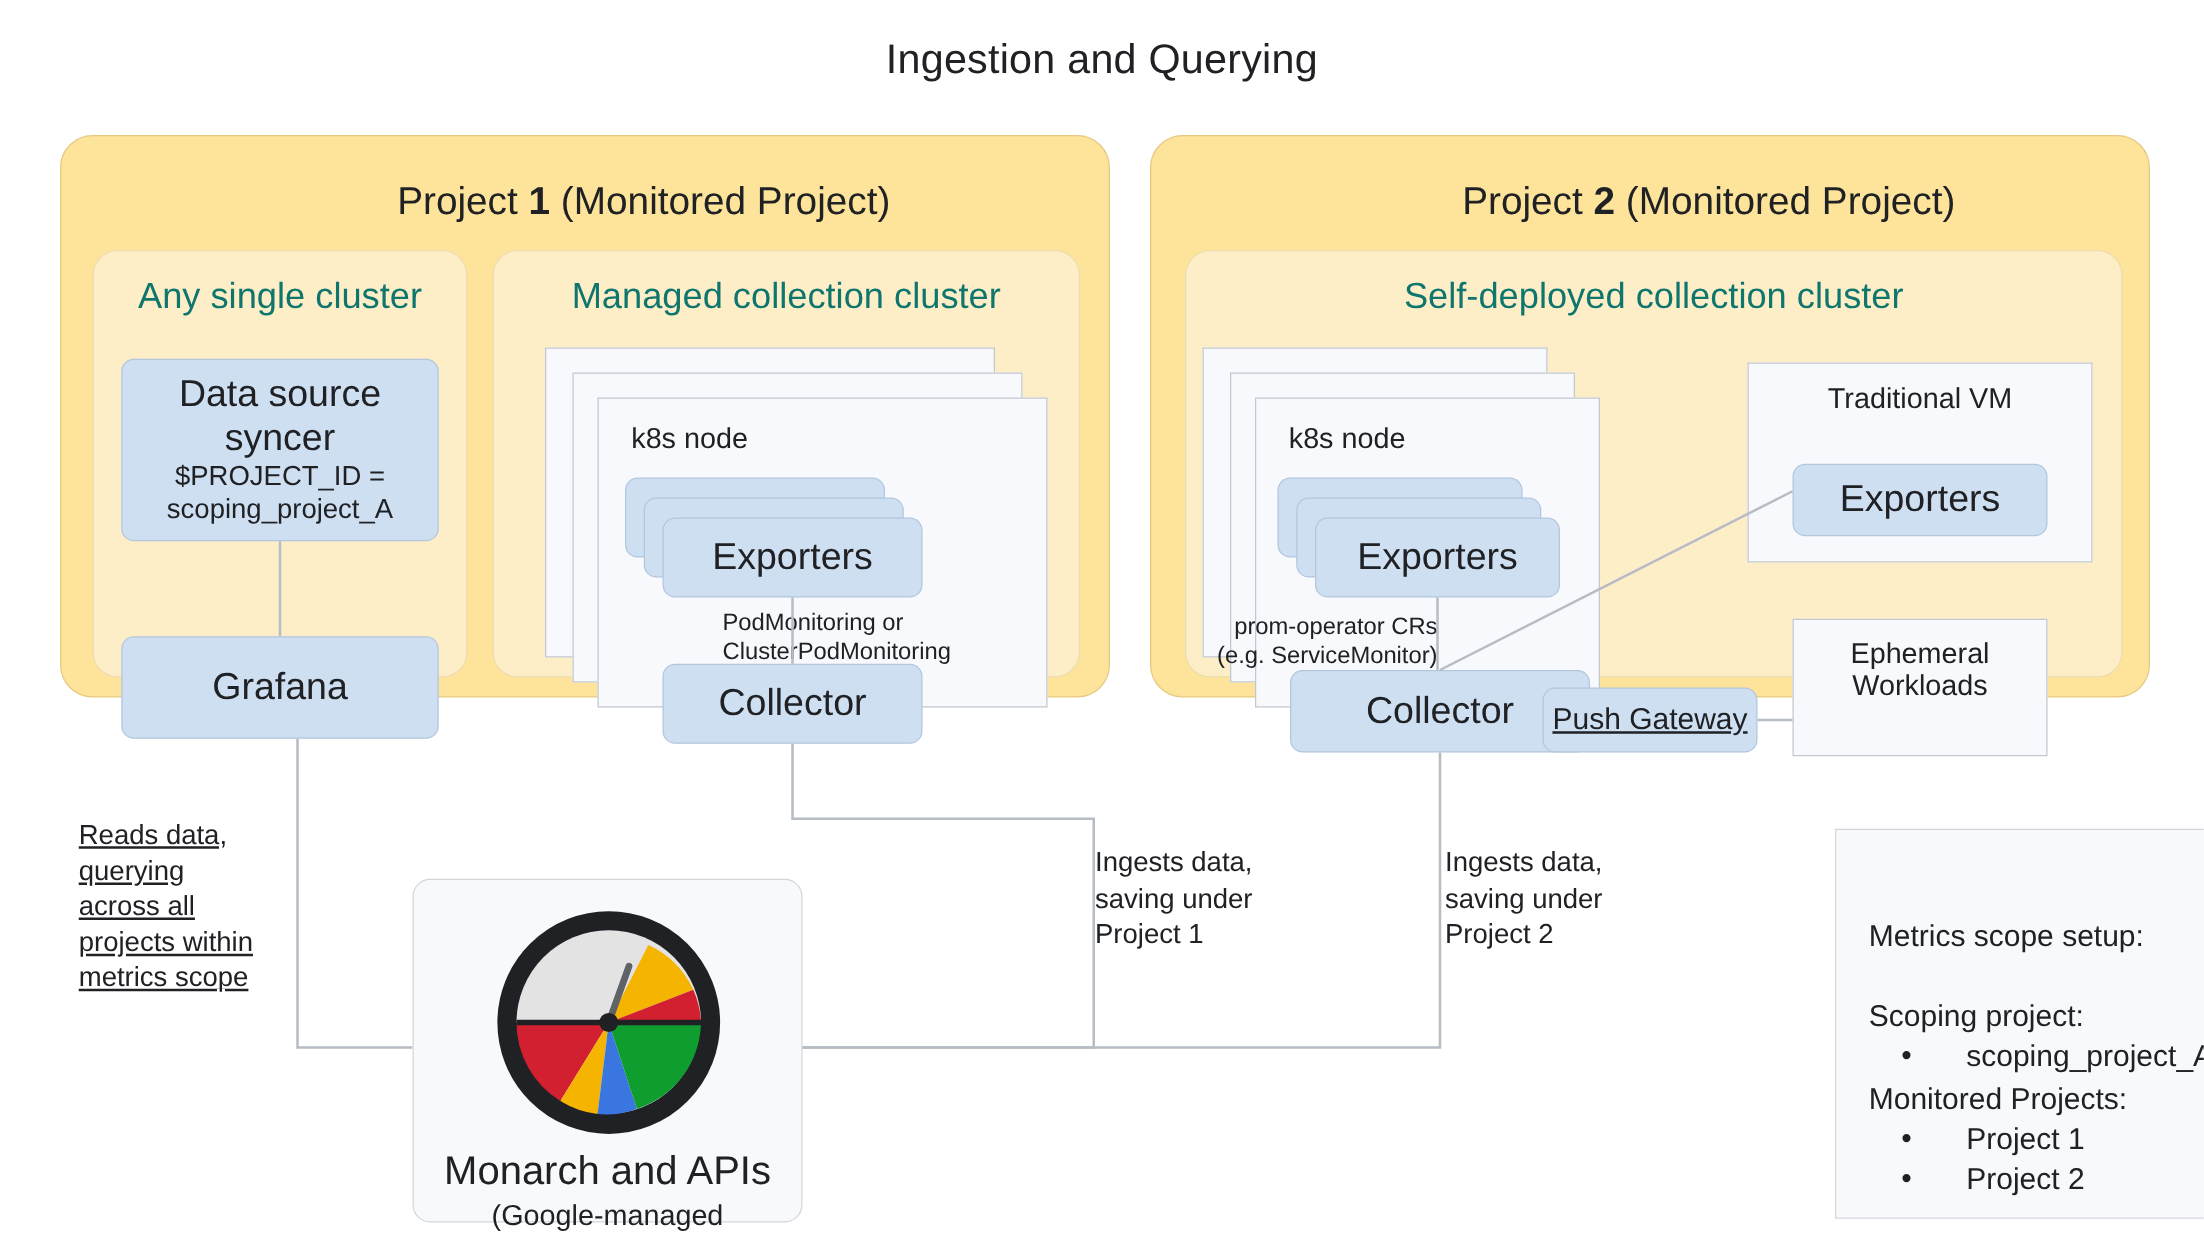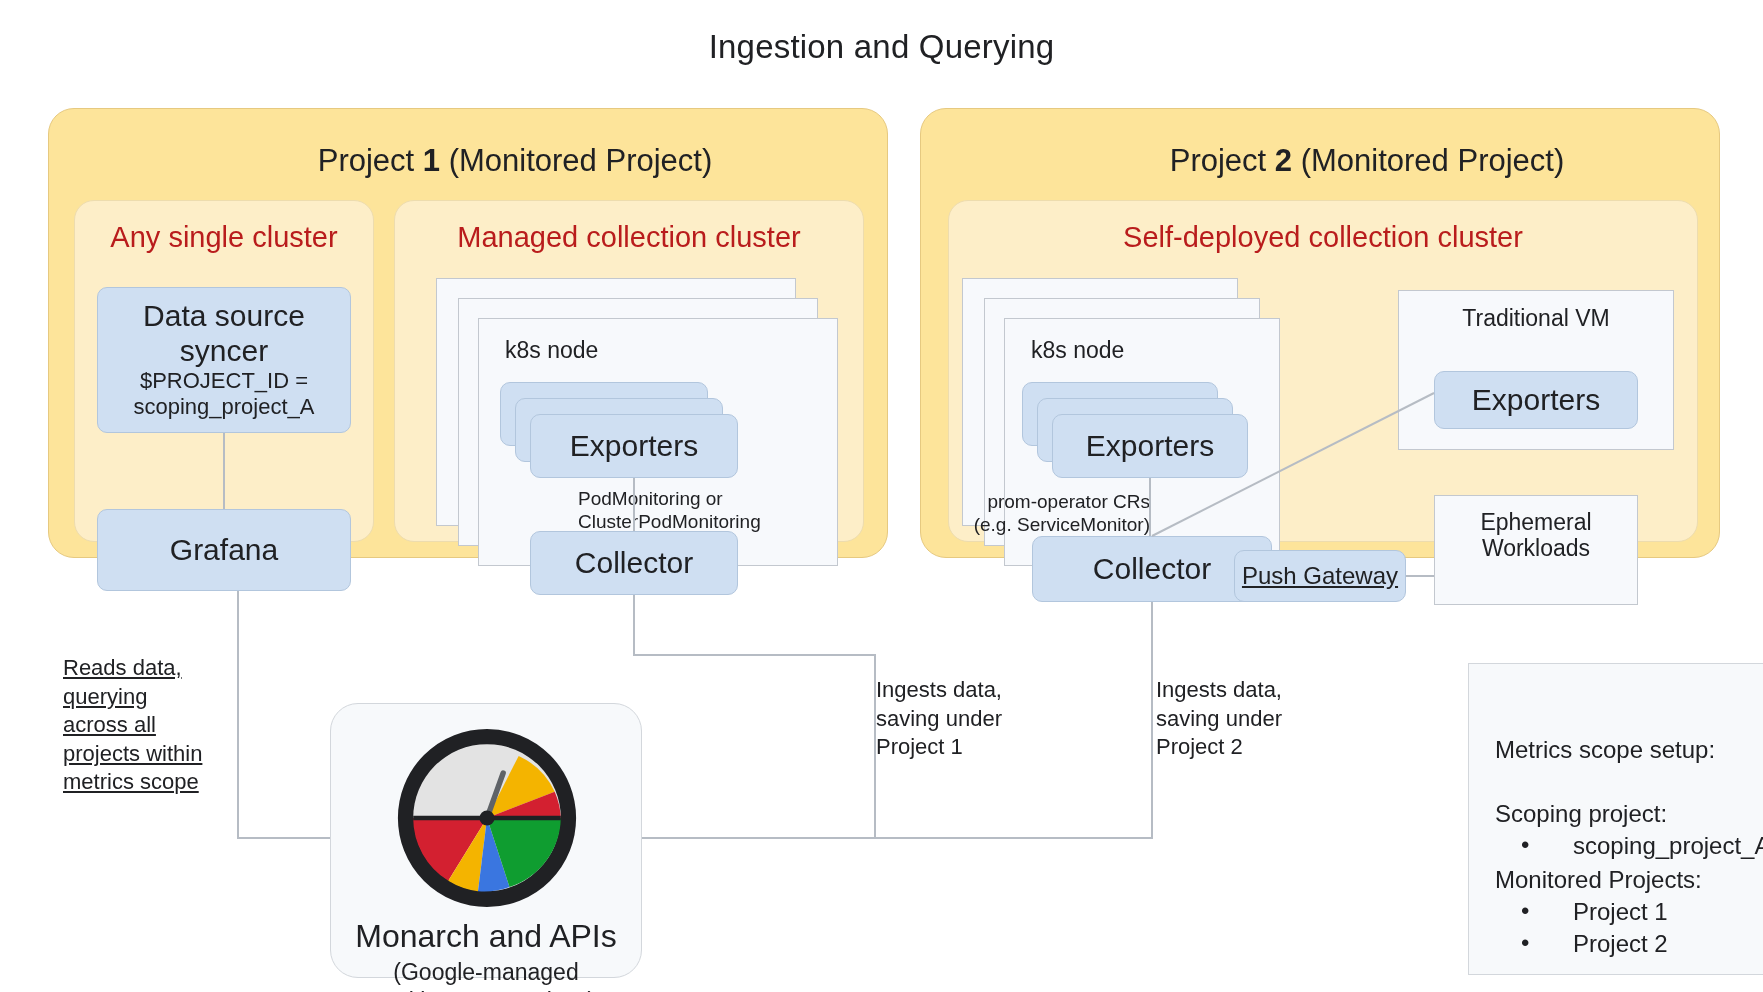--- a/index.html
+++ b/index.html
@@ -26,21 +26,21 @@
     font-size:31px;color:#202124;margin-left:47px;
   }
   .project-title b{font-weight:700;}
 
   
   .cluster{
     background:#fdeec8;border:1px solid #eddcae;border-radius:20px;
   }
   .cluster-title{
     position:absolute;left:0;top:20px;width:100%;text-align:center;
-    font-size:29px;color:#b91c1c;
+    font-size:29px;color:#0f766e;
   }
 
   
   .node{
     background:#f7f9fc;border:1px solid #c3c8cf;
   }
   .node-ghost{background:#f7f9fc;border:1px solid #c3c8cf;}
   .node-title{position:absolute;font-size:23px;color:#202124;}
 
   
@@ -57,21 +57,21 @@
   .dss{display:block;text-align:center;padding:0 6px;}
   .dss .l1{font-size:30px;line-height:1.14;}
   .dss .l2{font-size:22px;line-height:1.2;margin-top:0;}
 
   
   .edge-label{font-size:19px;line-height:1.22;color:#202124;}
   .note{font-size:22px;line-height:1.3;color:#202124;}
 
   
   #monarch{
-    background:#f7f9fb;border:1px solid #d3d7dc;border-radius:28px;
+    background:#f7f9fb;border:1px solid #d3d7dc;border-radius:14px;
   }
   #monarch .m-title{position:absolute;left:0;width:100%;text-align:center;font-size:32px;}
   #monarch .m-sub{position:absolute;left:0;width:100%;text-align:center;font-size:23px;line-height:1.24;}
 
   
   #legend{background:#f7f9fb;border:1px solid #d3d7dc;}
   #legend .lg{position:absolute;font-size:24px;line-height:1.32;color:#202124;white-space:pre;}
   #legend ul{list-style:none;margin:0;padding:0;}
   #legend li{position:relative;padding-left:78px;font-size:24px;line-height:1.32;}
   #legend li::before{content:"\2022";position:absolute;left:26px;top:-1px;font-size:24px;}

